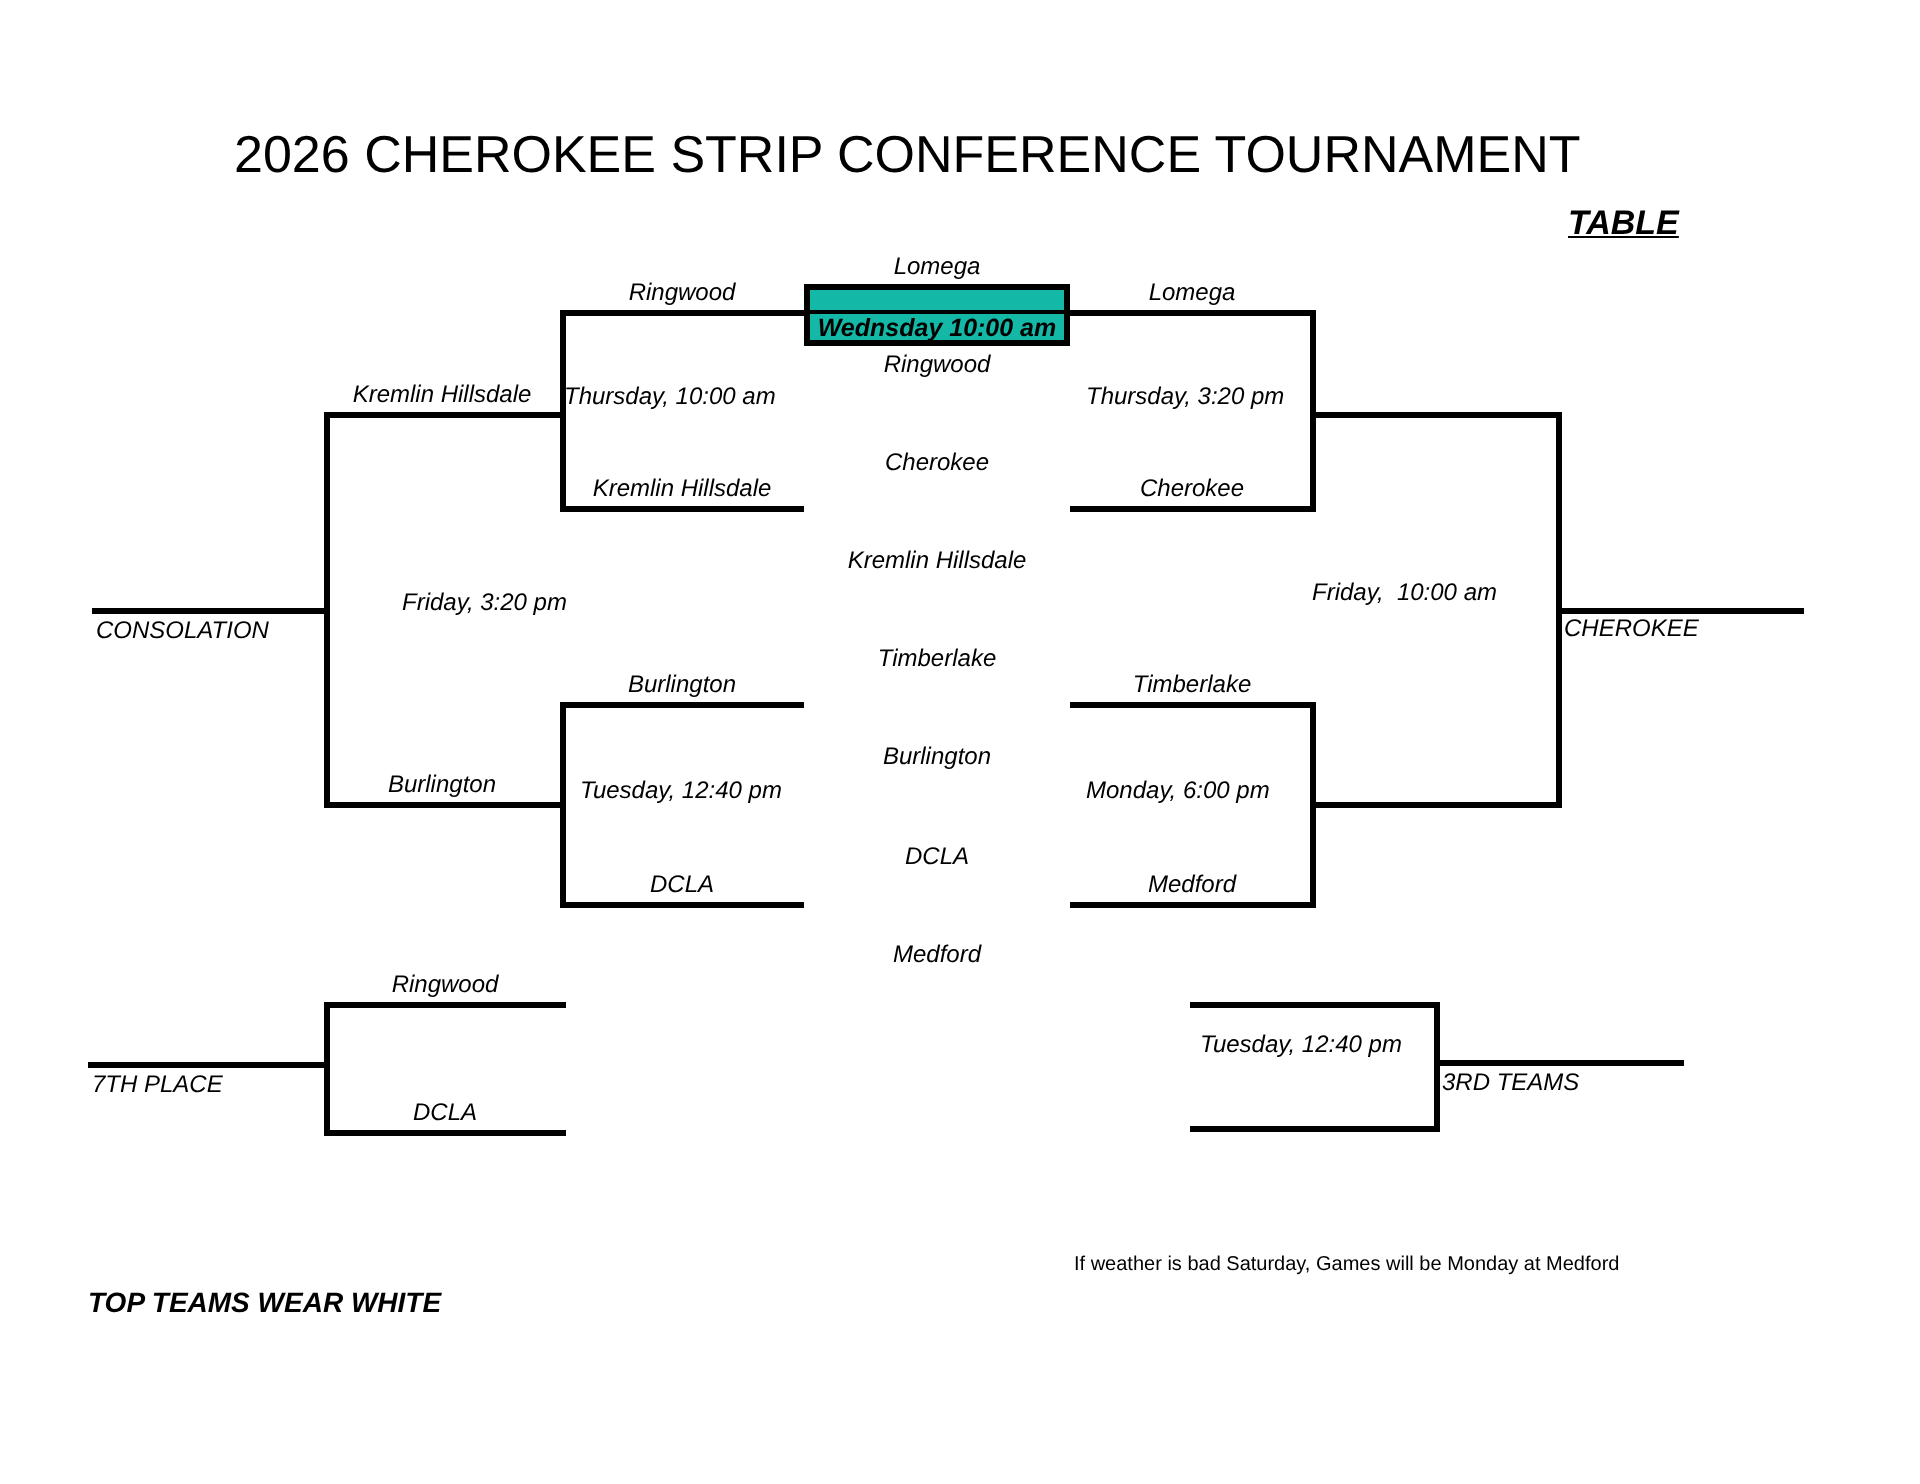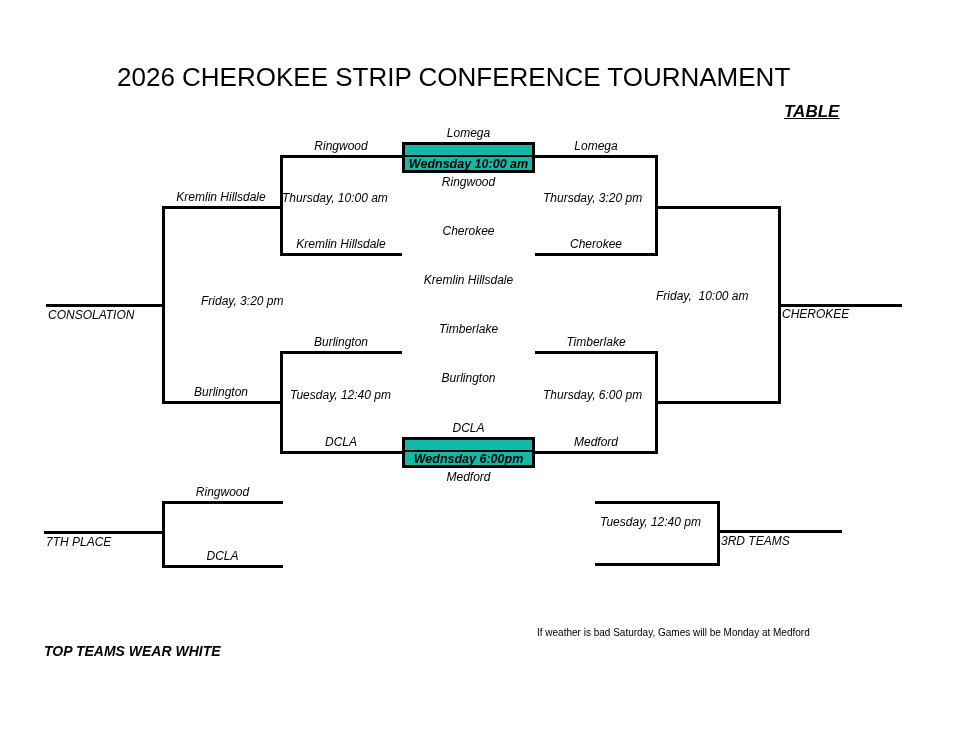--- a/index.html
+++ b/index.html
@@ -49,24 +49,20 @@
   <div class="hline" style="left:535px;top:253px;width:123px"></div>
 
   <div class="lbl ctr" style="left:402px;top:322px;width:133px">Timberlake</div>
   <div class="lbl ctr" style="left:402px;top:371px;width:133px">Burlington</div>
   <div class="lbl ctr" style="left:282px;top:335px;width:118px">Burlington</div>
   <div class="lbl ctr" style="left:537px;top:335px;width:118px">Timberlake</div>
   <div class="hline" style="left:280px;top:351px;width:122px"></div>
   <div class="hline" style="left:535px;top:351px;width:123px"></div>
 
   <div class="lbl ctr" style="left:402px;top:421px;width:133px">DCLA</div>
-  <div class="gamebox" style="left:402px;top:437px">
-    <div class="divider"></div>
-    <div class="time">Wednsday 6:00pm</div>
-  </div>
   <div class="lbl ctr" style="left:402px;top:470px;width:133px">Medford</div>
   <div class="lbl ctr" style="left:282px;top:435px;width:118px">DCLA</div>
   <div class="lbl ctr" style="left:537px;top:435px;width:118px">Medford</div>
   <div class="hline" style="left:280px;top:451px;width:122px"></div>
   <div class="hline" style="left:535px;top:451px;width:123px"></div>
 
   <div class="vline" style="left:280px;top:155px;height:101px"></div>
   <div class="vline" style="left:280px;top:351px;height:103px"></div>
   <div class="hline" style="left:162px;top:206px;width:121px"></div>
   <div class="hline" style="left:162px;top:401px;width:121px"></div>
@@ -81,21 +77,21 @@
   <div class="lbl" style="left:48px;top:308px">CONSOLATION</div>
 
   <div class="vline" style="left:655px;top:155px;height:101px"></div>
   <div class="vline" style="left:655px;top:351px;height:103px"></div>
   <div class="hline" style="left:655px;top:206px;width:126px"></div>
   <div class="hline" style="left:655px;top:401px;width:126px"></div>
   <div class="vline" style="left:778px;top:206px;height:198px"></div>
   <div class="hline" style="left:778px;top:304px;width:124px"></div>
 
   <div class="lbl" style="left:543px;top:191px">Thursday, 3:20 pm</div>
-  <div class="lbl" style="left:543px;top:388px">Thursday, 6:00 pm</div>
+  <div class="lbl" style="left:543px;top:388px">Monday, 6:00 pm</div>
   <div class="lbl" style="left:656px;top:289px">Friday,  10:00 am</div>
   <div class="lbl" style="left:782px;top:307px">CHEROKEE</div>
 
   <div class="hline" style="left:162px;top:501px;width:121px"></div>
   <div class="hline" style="left:162px;top:565px;width:121px"></div>
   <div class="vline" style="left:162px;top:501px;height:67px"></div>
   <div class="hline" style="left:44px;top:531px;width:121px"></div>
   <div class="lbl ctr" style="left:162px;top:485px;width:121px">Ringwood</div>
   <div class="lbl ctr" style="left:162px;top:549px;width:121px">DCLA</div>
   <div class="lbl" style="left:46px;top:535px">7TH PLACE</div>

